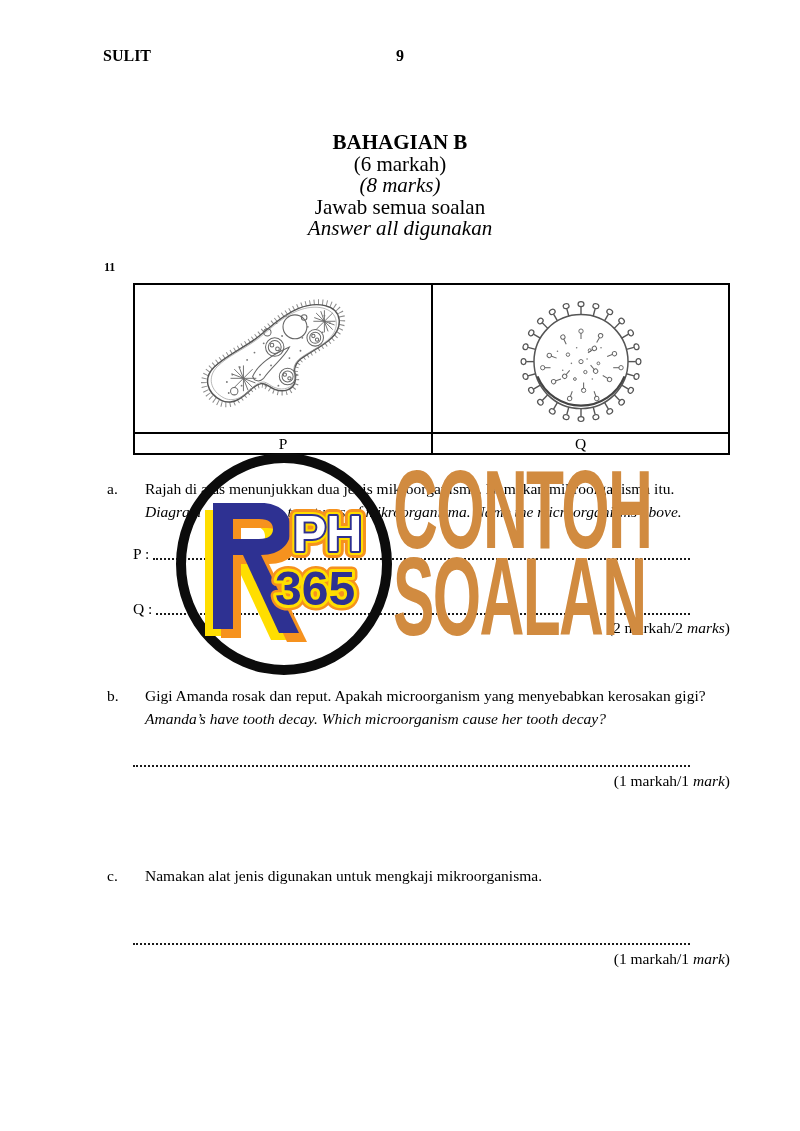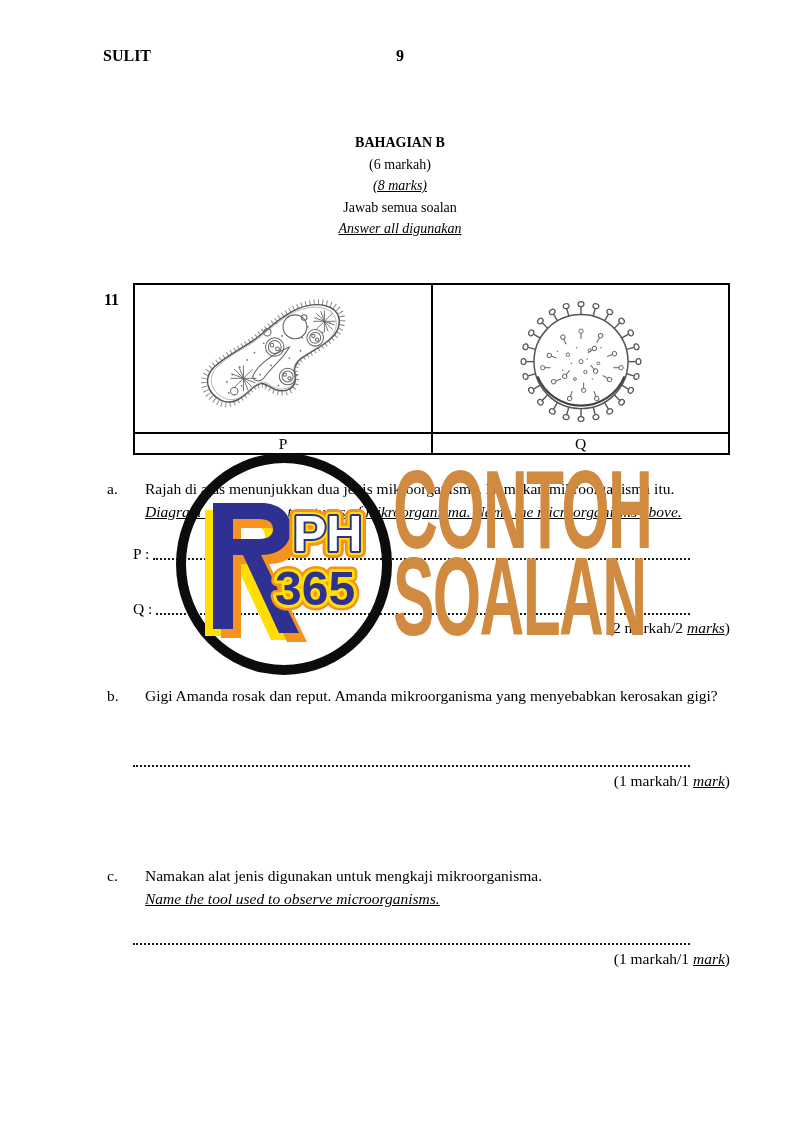--- a/index.html
+++ b/index.html
@@ -5,25 +5,25 @@
   html,body{margin:0;padding:0;background:#e9e9e9;}
   .page{
     position:relative;width:800px;height:1131px;margin:0 auto;background:#ffffff;
     font-family:"Liberation Serif", serif;color:#000;overflow:hidden;
   }
   .abs{position:absolute;}
   
   .doc-code{left:103px;top:47px;font-weight:bold;font-size:16px;}
   .page-num{left:0;top:47px;width:800px;text-align:center;font-weight:bold;font-size:16px;}
   
-  .title-block{left:0;top:132px;width:800px;text-align:center;font-size:14px;line-height:21.5px;}
+  .title-block{left:0;top:132px;width:800px;text-align:center;font-size:21px;line-height:21.5px;}
   .title-block .bold{font-weight:bold;}
-  .it{font-style:italic;text-decoration:underline;}
-  
-  .q-num{left:104px;top:260px;font-weight:bold;font-size:16px;margin-top:31px;}
+  .it{font-style:italic;}
+  
+  .q-num{left:104px;top:260px;font-weight:bold;font-size:12px;}
   
   .fig-table{left:133px;top:283px;width:597px;height:172px;border:2px solid #000;box-sizing:border-box;
     display:grid;grid-template-columns:50.3% 49.7%;grid-template-rows:1fr 21px;}
   .fig-cell{display:flex;align-items:center;justify-content:center;overflow:hidden;}
   .fig-cell.left{border-right:2px solid #000;}
   .fig-label{border-top:2px solid #000;display:flex;align-items:center;justify-content:center;
     font-size:15.5px;line-height:1;}
   .fig-label.left{border-right:2px solid #000;}
   
   .part{left:107px;width:640px;font-size:15.5px;line-height:23px;}
@@ -231,36 +231,36 @@
     <span class="lbl">Q :</span>
     <span class="dots"></span>
   </div>
   <div class="abs marks" style="top:618px">
     <span>(2 markah/2 </span><span class="it">marks</span><span>)</span>
   </div>
 
   <div class="abs part" style="top:684px">
     <div class="row">
       <span class="letter">b.</span>
-      <span class="txt">Gigi Amanda rosak dan reput. Amanda mikroorganisma yang menyebabkan kerosakan gigi?</span>
+      <span class="txt">Gigi Amanda rosak dan reput. Apakah microorganism yang menyebabkan kerosakan gigi?</span>
+    </div>
+    <div class="row">
+      <span class="letter"></span>
+      <span class="txt it">Amanda’s have tooth decay. Which microorganism cause her tooth decay?</span>
     </div>
   </div>
   <div class="abs plain-dots" style="top:745px"></div>
   <div class="abs marks" style="top:771px">
     <span>(1 markah/1 </span><span class="it">mark</span><span>)</span>
   </div>
 
   <div class="abs part" style="top:864px">
     <div class="row">
       <span class="letter">c.</span>
       <span class="txt">Namakan alat jenis digunakan untuk mengkaji mikroorganisma.</span>
-    </div>
-    <div class="row">
-      <span class="letter"></span>
-      <span class="txt it">Name the tool used to observe microorganisms.</span>
     </div>
   </div>
   <div class="abs plain-dots" style="top:923px"></div>
   <div class="abs marks" style="top:949px">
     <span>(1 markah/1 </span><span class="it">mark</span><span>)</span>
   </div>
 
   <div class="abs wm-ring"></div>
   <svg class="abs wm-logo" width="195" height="168" viewBox="0 0 195 168" font-family="Liberation Sans, sans-serif" font-weight="bold">
 

